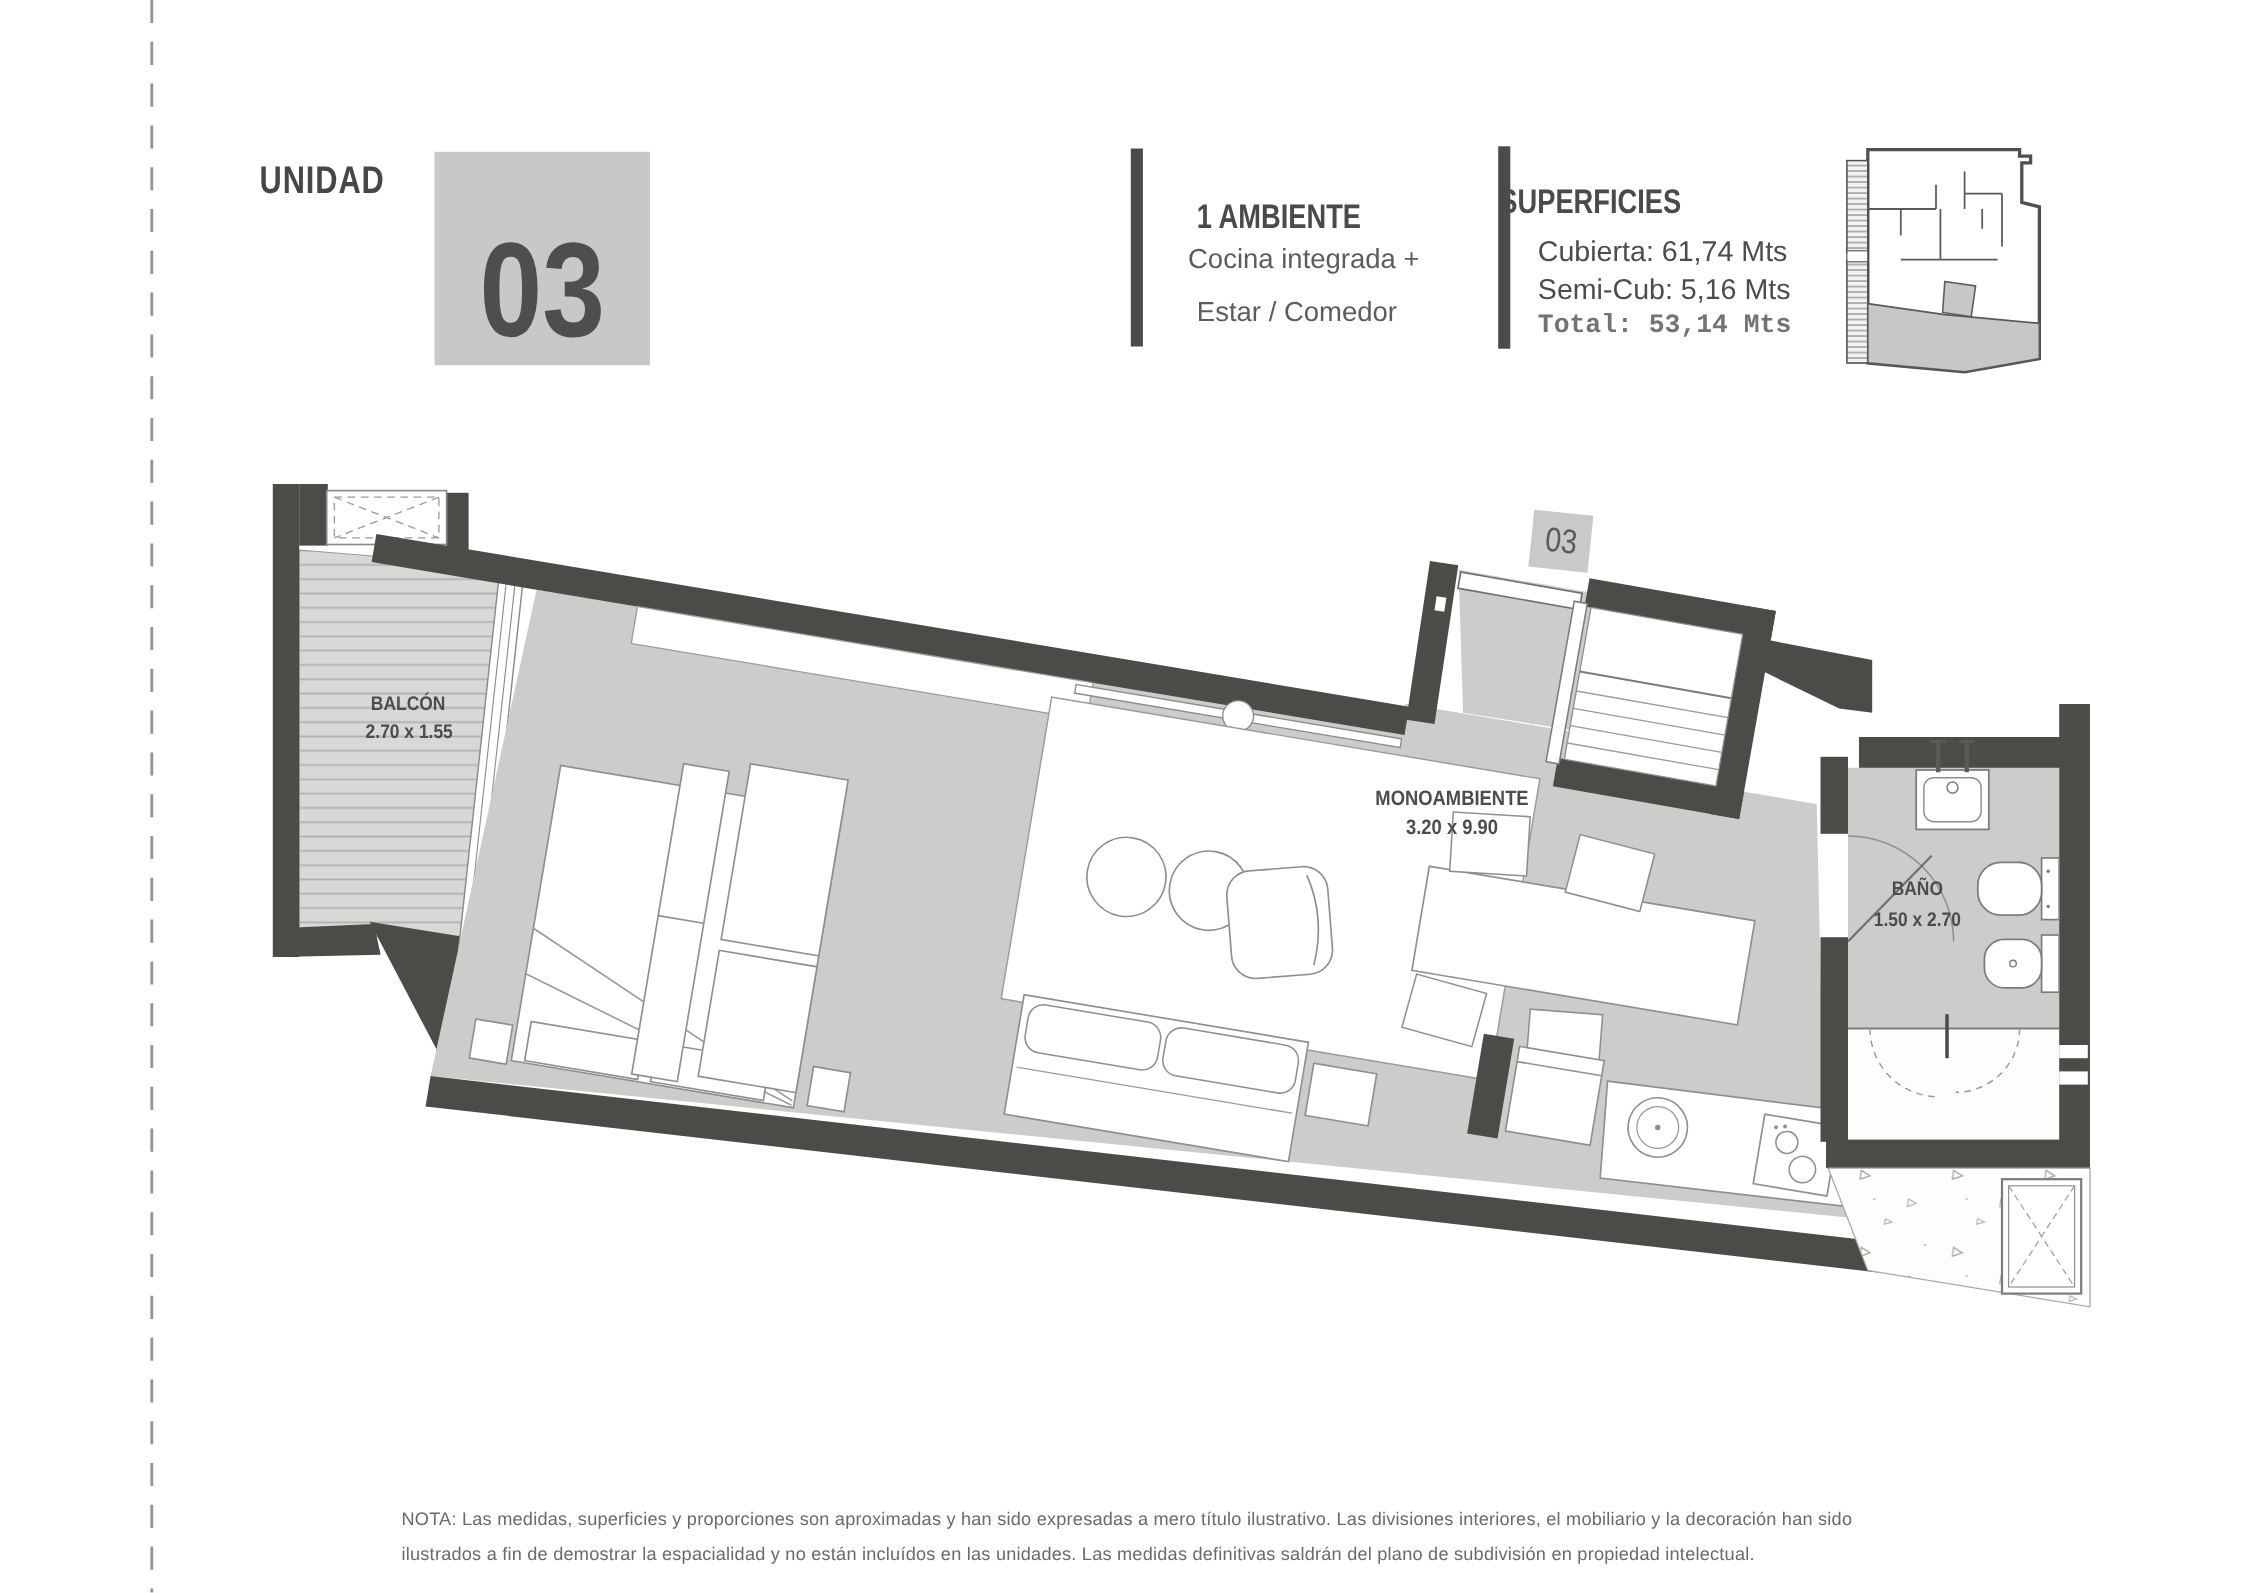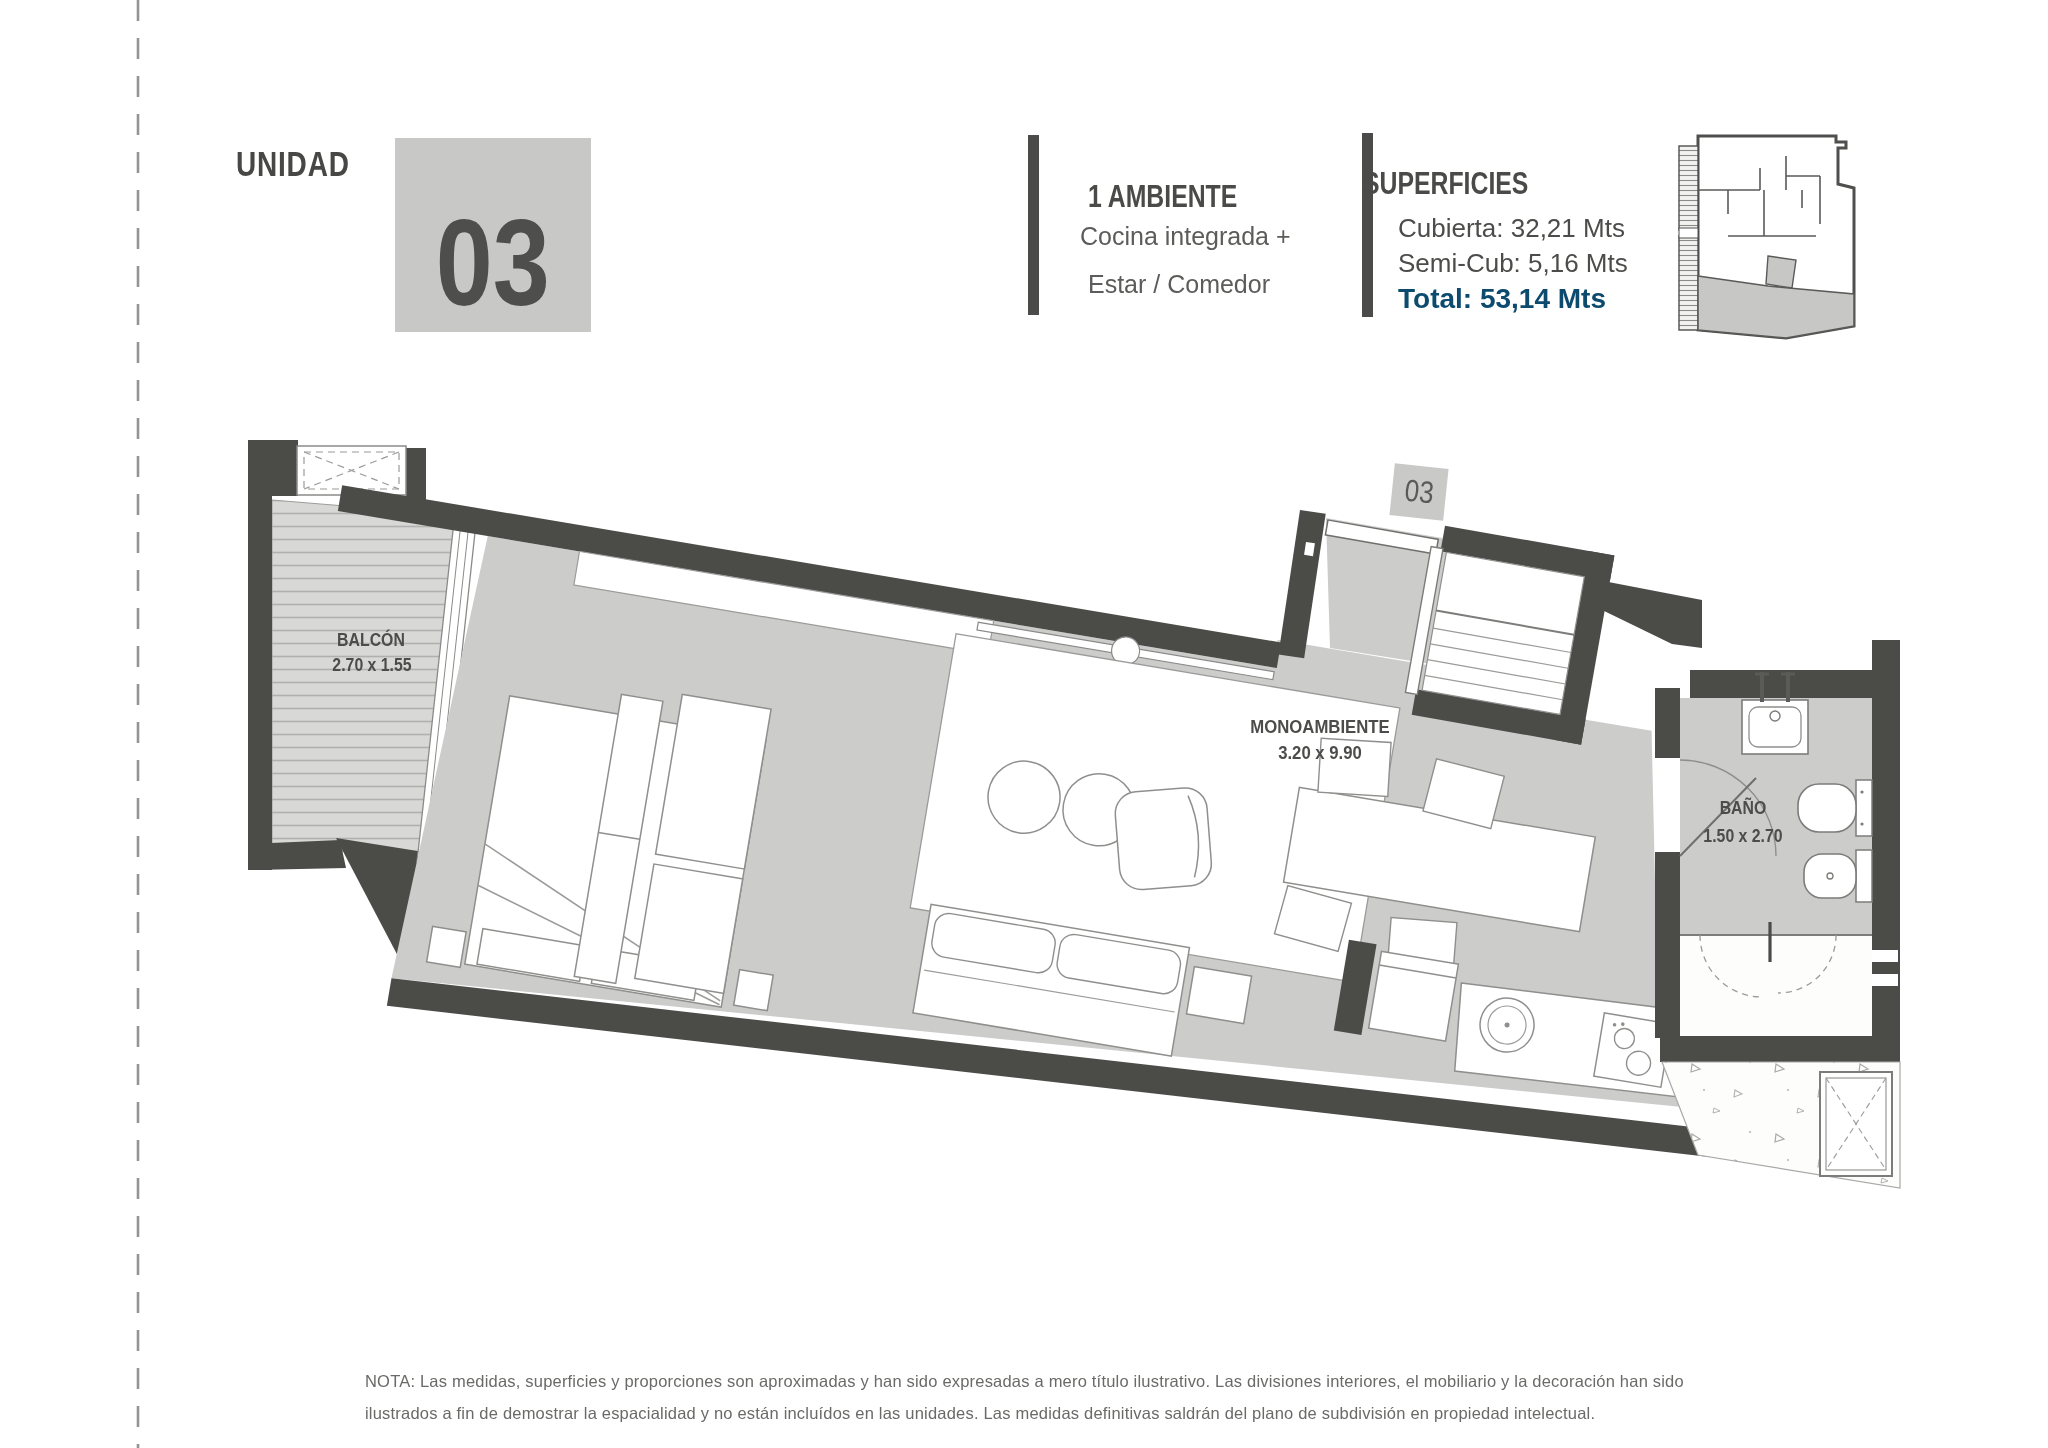--- a/index.html
+++ b/index.html
@@ -15,21 +15,21 @@
            display:flex;align-items:flex-end;justify-content:center;}
   .hdr-box-num{font-size:122px;font-weight:bold;color:#4e4e4c;line-height:1;margin-bottom:8px;}
   .hdr-planta{left:615px;top:248px;font-size:42px;font-weight:bold;color:#474745;}
   .vdiv{width:11px;background:#4b4b49;}
   .amb-title{left:1088px;top:168px;font-size:31px;font-weight:bold;color:#4a4a48;margin-top:11px;}
   .amb-line1{left:1080px;top:222px;font-size:25px;color:#5c5c5a;}
   .amb-line2{left:1088px;top:270px;font-size:25px;color:#5c5c5a;}
   .sup-title{left:1363px;top:166px;font-size:31px;font-weight:bold;color:#4a4a48;}
   .sup-l1{left:1398px;top:213px;font-size:26px;color:#4c4c4a;}
   .sup-l2{left:1398px;top:248px;font-size:26px;color:#4c4c4a;}
-  .sup-l3{left:1398px;top:283px;font-size:28px;font-weight:bold;color:#0c4a6e;}
+  .sup-l3{left:1398px;top:283px;font-size:24px;font-weight:bold;color:#737373;font-family:Liberation Mono, monospace;}
   .plan-label{position:absolute;transform:translate(-50%,-50%) scaleX(.88);
               font-weight:bold;color:#4c4c4a;white-space:nowrap;text-align:center;}
   .tag03{left:1392px;top:466px;width:54px;height:52px;background:#c9c9c7;
          transform:rotate(6deg);display:flex;align-items:center;justify-content:center;
          font-size:31px;color:#5a5a58;font-weight:normal;}
   .nota{left:365px;top:1366px;width:1352px;font-size:16.5px;line-height:31.5px;
         color:#6a6a68;letter-spacing:.2px;}
 </style>
 </head>
 <body>
@@ -247,21 +247,21 @@
     <span class="cnd">1 AMBIENTE</span>
   </div>
   <div class="abs amb-line1">Cocina integrada +</div>
   <div class="abs amb-line2">Estar / Comedor</div>
 
   <div class="abs vdiv" style="left:1362px;top:133px;height:184px"></div>
 
   <div class="abs sup-title">
     <span class="cnd">SUPERFICIES</span>
   </div>
-  <div class="abs sup-l1">Cubierta: 32,21 Mts</div>
+  <div class="abs sup-l1">Cubierta: 61,74 Mts</div>
   <div class="abs sup-l2">Semi-Cub: 5,16 Mts</div>
   <div class="abs sup-l3">Total:  53,14 Mts</div>
 
   <svg class="abs" style="left:1668px;top:128px" width="202" height="228" viewBox="0 0 202 228">
     <defs>
       <pattern id="khatch" width="6" height="5" patternUnits="userSpaceOnUse">
         <rect width="6" height="5" fill="#f2f2f0"></rect>
         <line x1="0" y1="2.5" x2="6" y2="2.5" stroke="#8b8b89" stroke-width="1.1"></line>
       </pattern>
     </defs>

